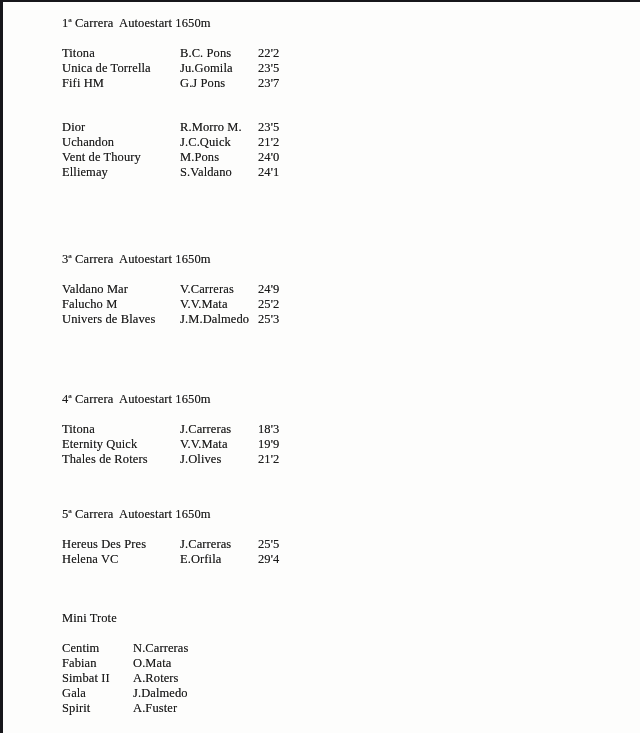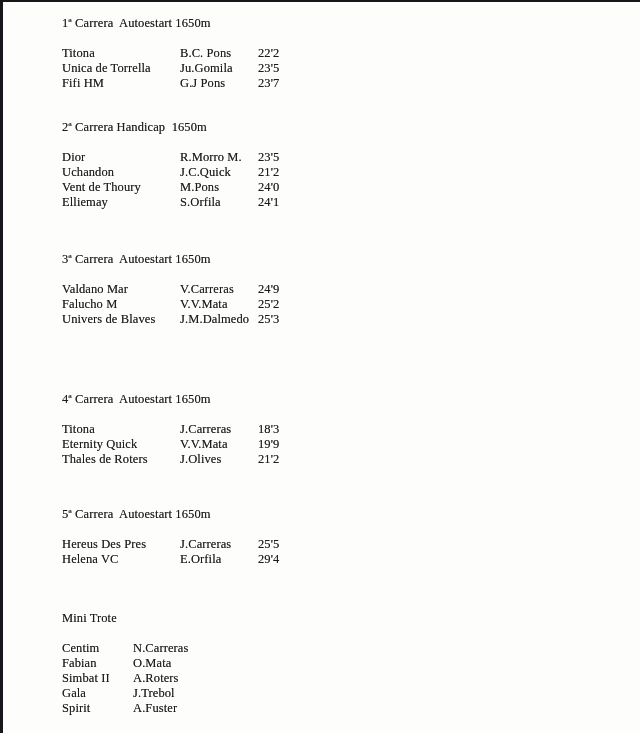--- a/index.html
+++ b/index.html
@@ -76,40 +76,39 @@
         </div>
         <div class="row">
           <span>Fifi HM</span>
           <span>G.J Pons</span>
           <span>23'7</span>
         </div>
       </div>
   </section>
 
   <section class="section sec-1">
-    <div class="title">2ª Carrera Handicap  1650m</div>
     <div class="entries">
         <div class="row">
           <span>Dior</span>
           <span>R.Morro M.</span>
           <span>23'5</span>
         </div>
         <div class="row">
           <span>Uchandon</span>
           <span>J.C.Quick</span>
           <span>21'2</span>
         </div>
         <div class="row">
           <span>Vent de Thoury</span>
           <span>M.Pons</span>
           <span>24'0</span>
         </div>
         <div class="row">
           <span>Elliemay</span>
-          <span>S.Orfila</span>
+          <span>S.Valdano</span>
           <span>24'1</span>
         </div>
       </div>
   </section>
 
   <section class="section sec-2">
     <div class="title">3ª Carrera  Autoestart 1650m</div>
     <div class="entries">
         <div class="row">
           <span>Valdano Mar</span>
@@ -176,21 +175,21 @@
         <div class="row">
           <span>Fabian</span>
           <span>O.Mata</span>
         </div>
         <div class="row">
           <span>Simbat II</span>
           <span>A.Roters</span>
         </div>
         <div class="row">
           <span>Gala</span>
-          <span>J.Trebol</span>
+          <span>J.Dalmedo</span>
         </div>
         <div class="row">
           <span>Spirit</span>
           <span>A.Fuster</span>
         </div>
       </div>
   </section>
 </div>
 
 </body></html>

